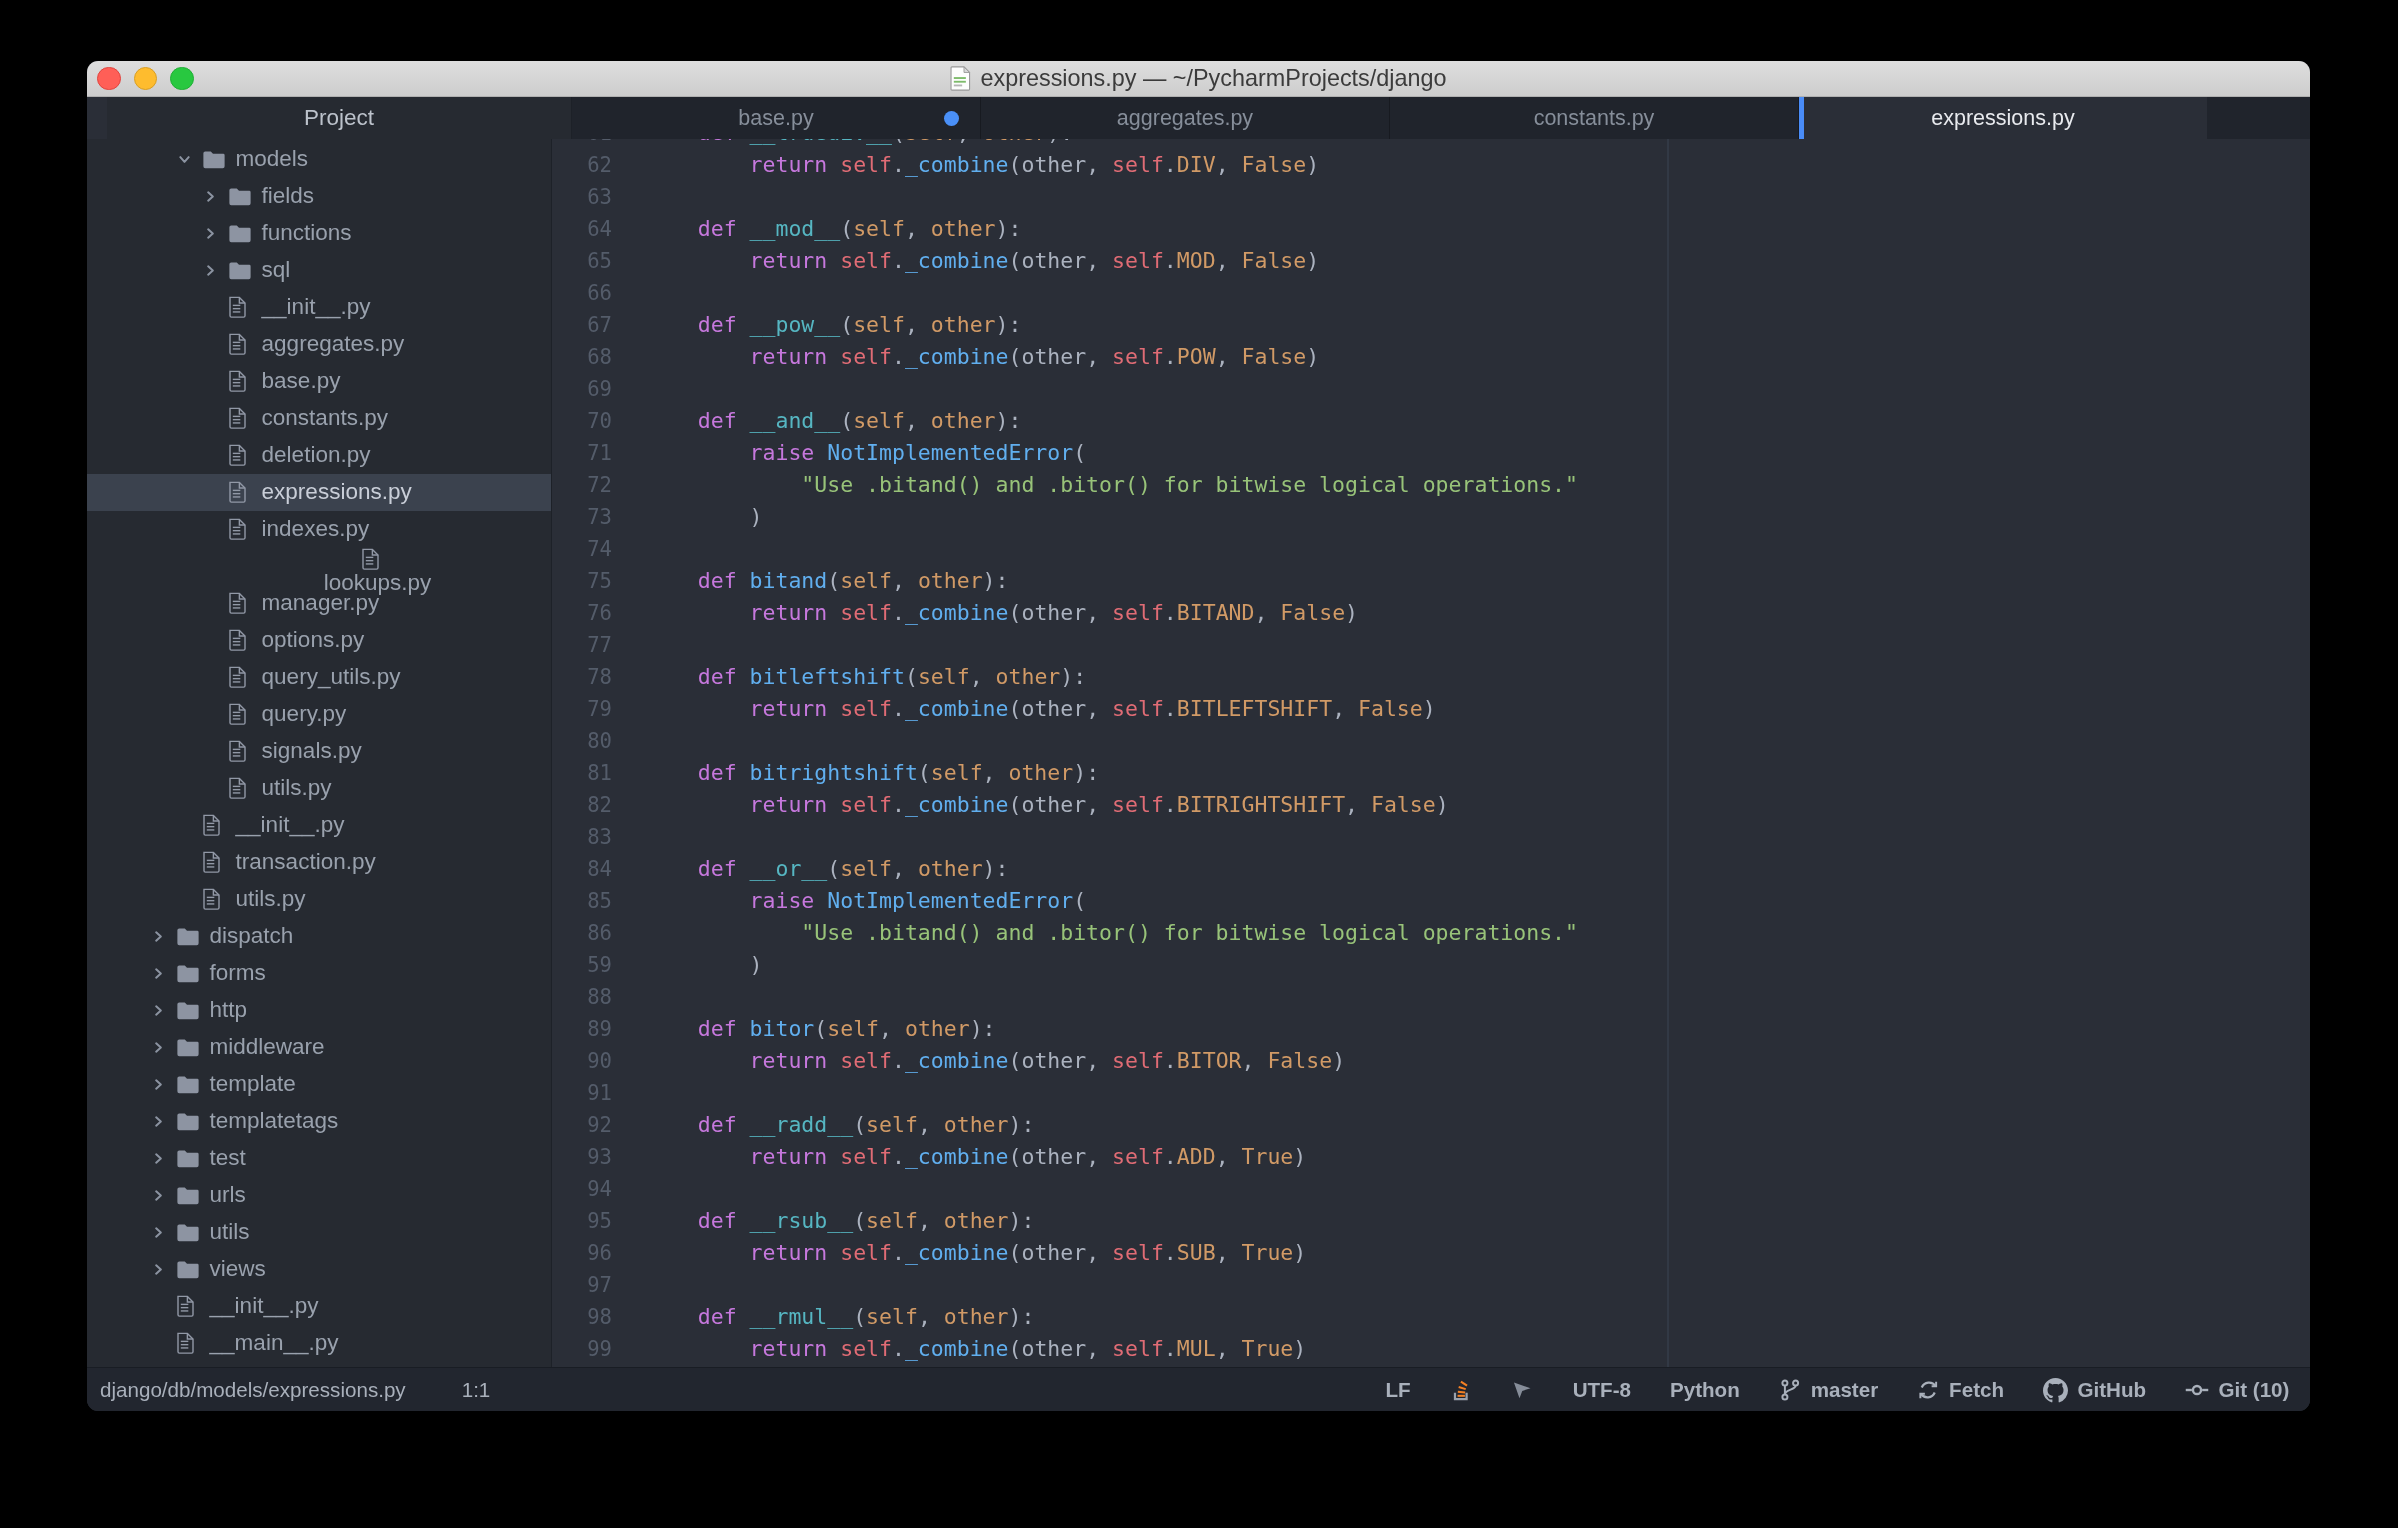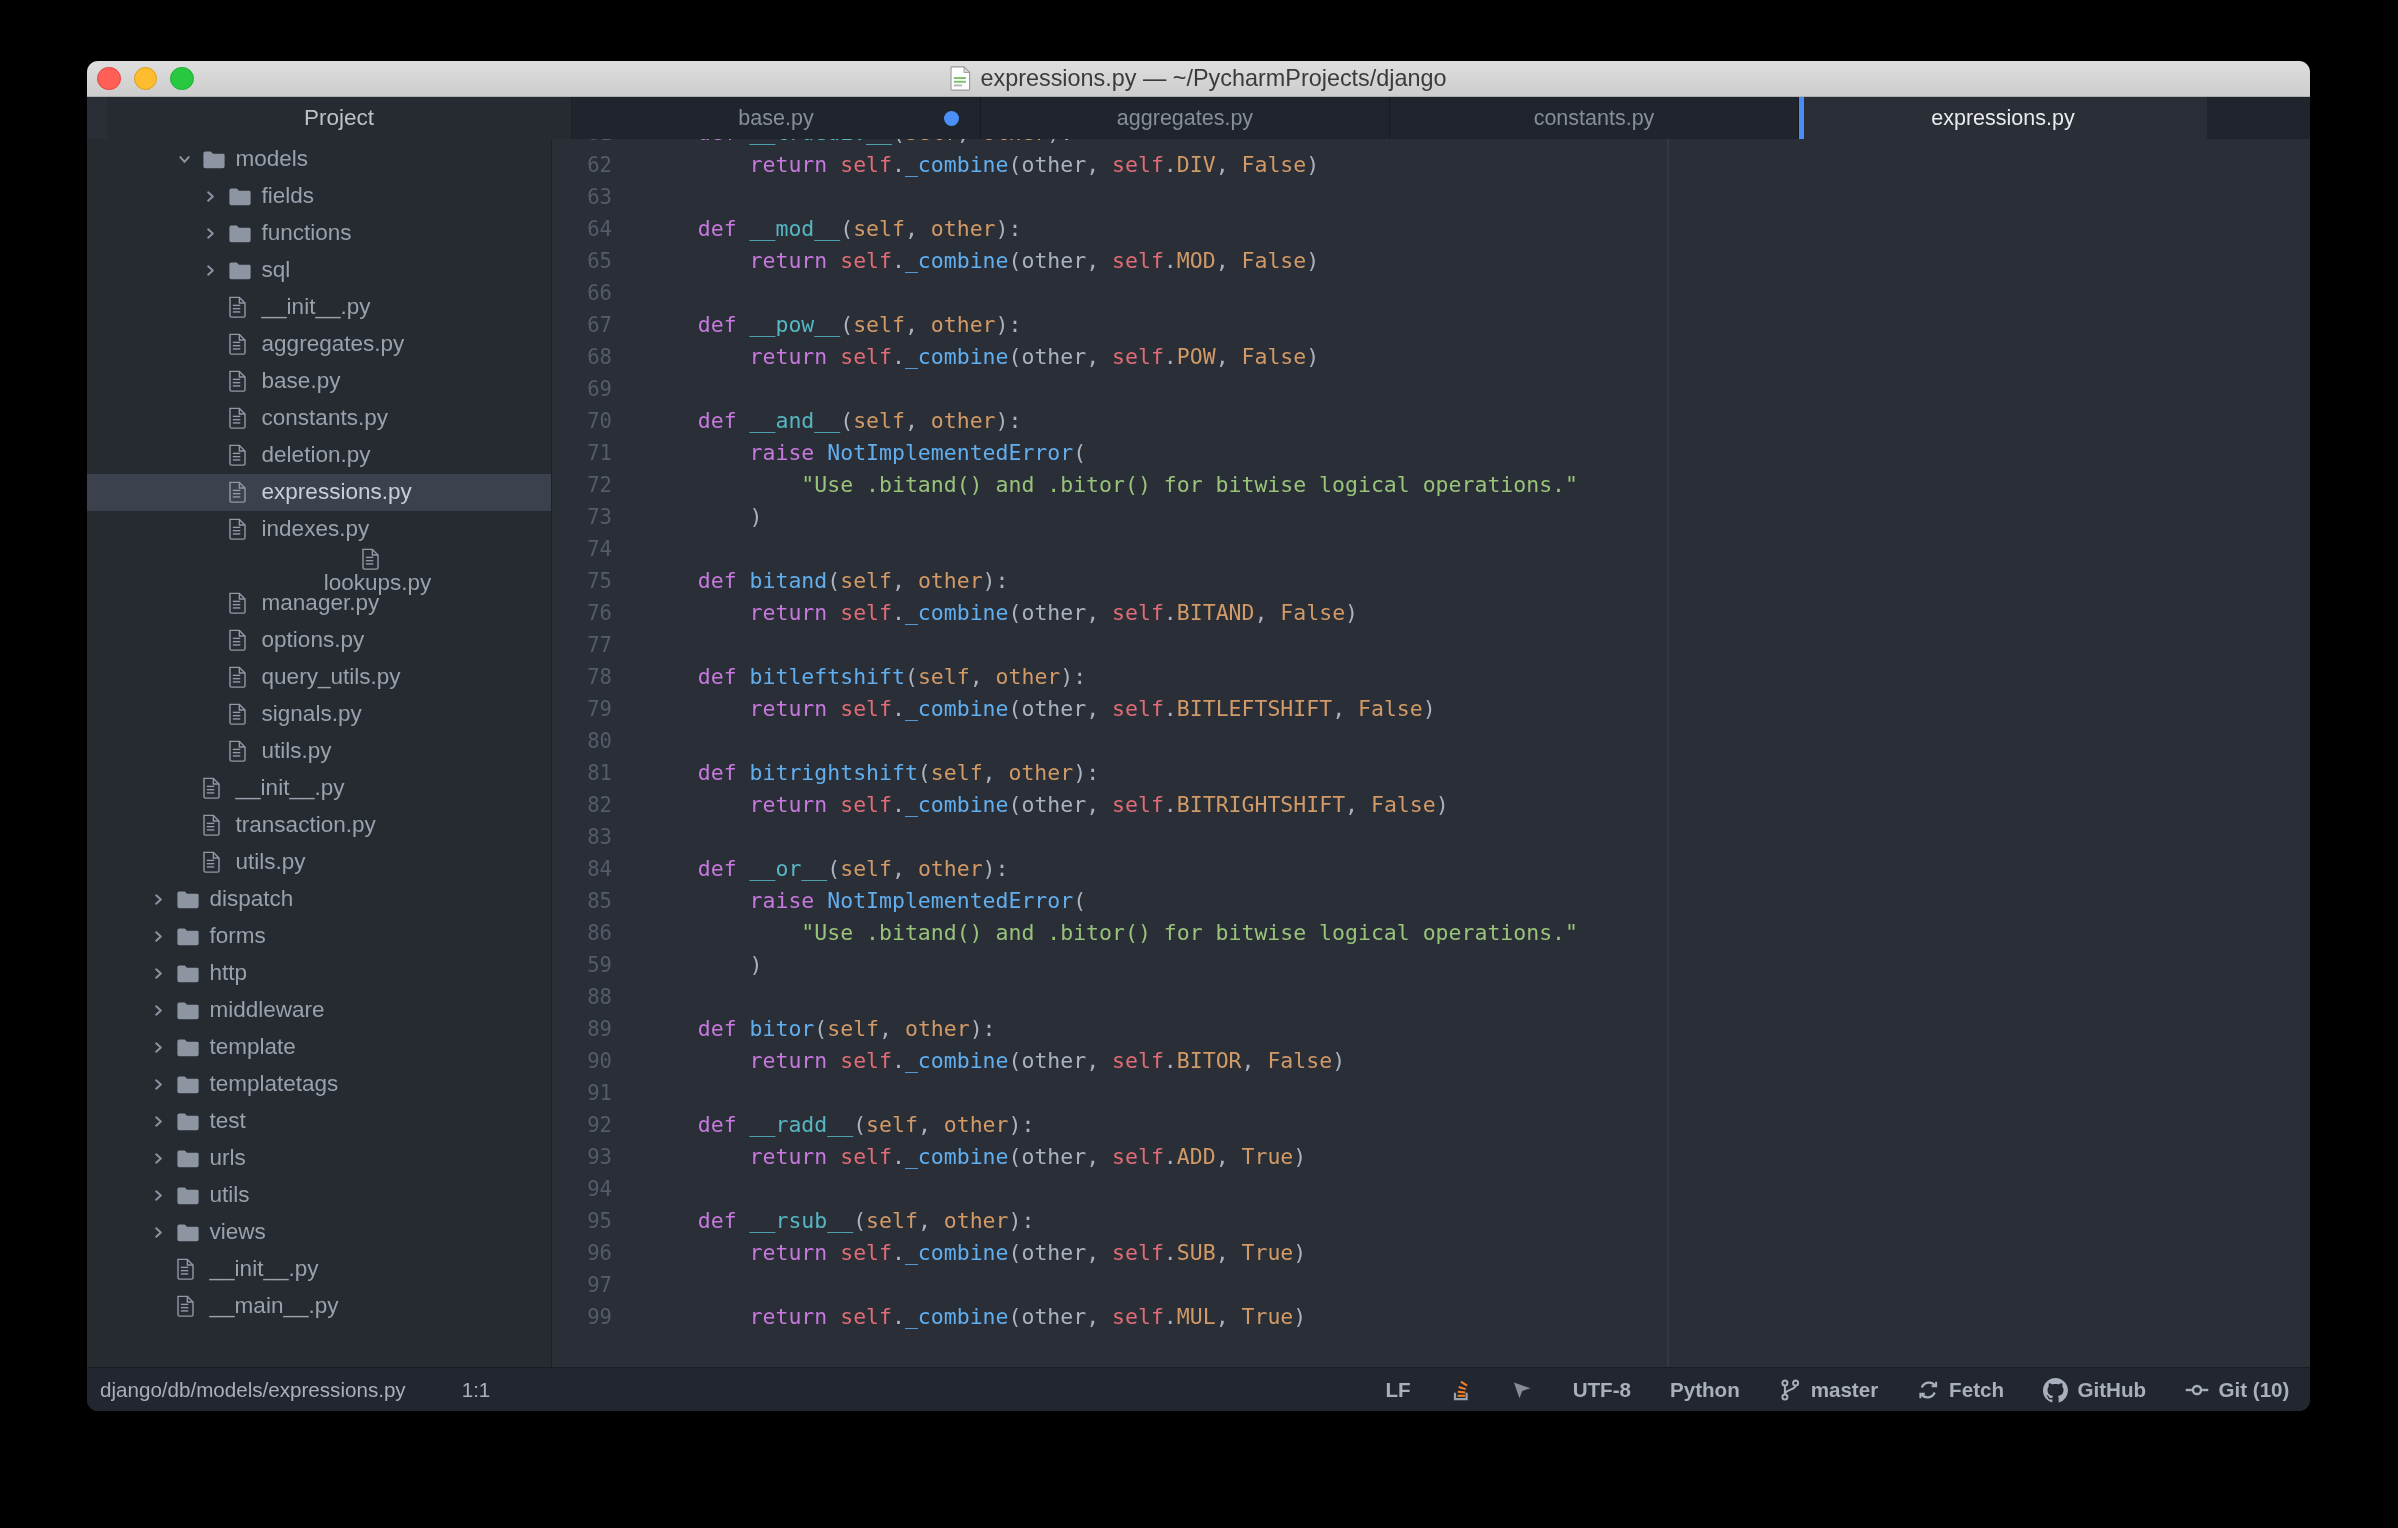--- a/index.html
+++ b/index.html
@@ -306,20 +306,33 @@
             <span class="spacer"></span>
             <span class="dicon">
               <svg width="19" height="22.5" viewBox="0 0 20 24" fill="none" stroke="#9198a6" stroke-width="1.5">
                 <path d="M2 1.5h10l6 6V21a1.5 1.5 0 0 1-1.5 1.5h-13A1.5 1.5 0 0 1 2 21z"></path>
                 <path d="M12 1.5v6h6"></path>
                 <line x1="5" y1="10" x2="13" y2="10"></line>
                 <line x1="5" y1="13.5" x2="13" y2="13.5"></line>
                 <line x1="5" y1="17" x2="13" y2="17"></line>
               </svg>
             </span>
+            <span class="tlabel">query.py</span>
+          </div>
+          <div class="trow" style="padding-left: 117px;">
+            <span class="spacer"></span>
+            <span class="dicon">
+              <svg width="19" height="22.5" viewBox="0 0 20 24" fill="none" stroke="#9198a6" stroke-width="1.5">
+                <path d="M2 1.5h10l6 6V21a1.5 1.5 0 0 1-1.5 1.5h-13A1.5 1.5 0 0 1 2 21z"></path>
+                <path d="M12 1.5v6h6"></path>
+                <line x1="5" y1="10" x2="13" y2="10"></line>
+                <line x1="5" y1="13.5" x2="13" y2="13.5"></line>
+                <line x1="5" y1="17" x2="13" y2="17"></line>
+              </svg>
+            </span>
             <span class="tlabel">signals.py</span>
           </div>
           <div class="trow" style="padding-left: 117px;">
             <span class="spacer"></span>
             <span class="dicon">
               <svg width="19" height="22.5" viewBox="0 0 20 24" fill="none" stroke="#9198a6" stroke-width="1.5">
                 <path d="M2 1.5h10l6 6V21a1.5 1.5 0 0 1-1.5 1.5h-13A1.5 1.5 0 0 1 2 21z"></path>
                 <path d="M12 1.5v6h6"></path>
                 <line x1="5" y1="10" x2="13" y2="10"></line>
                 <line x1="5" y1="13.5" x2="13" y2="13.5"></line>
@@ -557,20 +570,21 @@
             <div class="cl"><span class="ln">88</span><span class="lc"></span></div>
             <div class="cl"><span class="ln">89</span><span class="lc"><span class="tk-w">    </span><span class="tk-k">def</span><span class="tk-w"> </span><span class="tk-f">bitor</span><span class="tk-w">(</span><span class="tk-p">self</span><span class="tk-w">, </span><span class="tk-p">other</span><span class="tk-w">):</span></span></div>
             <div class="cl"><span class="ln">90</span><span class="lc"><span class="tk-w">        </span><span class="tk-k">return</span><span class="tk-w"> </span><span class="tk-s">self</span><span class="tk-w">.</span><span class="tk-f">_combine</span><span class="tk-w">(</span><span class="tk-w">other</span><span class="tk-w">, </span><span class="tk-s">self</span><span class="tk-w">.</span><span class="tk-c">BITOR</span><span class="tk-w">, </span><span class="tk-c">False</span><span class="tk-w">)</span></span></div>
             <div class="cl"><span class="ln">91</span><span class="lc"></span></div>
             <div class="cl"><span class="ln">92</span><span class="lc"><span class="tk-w">    </span><span class="tk-k">def</span><span class="tk-w"> </span><span class="tk-d">__radd__</span><span class="tk-w">(</span><span class="tk-p">self</span><span class="tk-w">, </span><span class="tk-p">other</span><span class="tk-w">):</span></span></div>
             <div class="cl"><span class="ln">93</span><span class="lc"><span class="tk-w">        </span><span class="tk-k">return</span><span class="tk-w"> </span><span class="tk-s">self</span><span class="tk-w">.</span><span class="tk-f">_combine</span><span class="tk-w">(</span><span class="tk-w">other</span><span class="tk-w">, </span><span class="tk-s">self</span><span class="tk-w">.</span><span class="tk-c">ADD</span><span class="tk-w">, </span><span class="tk-c">True</span><span class="tk-w">)</span></span></div>
             <div class="cl"><span class="ln">94</span><span class="lc"></span></div>
             <div class="cl"><span class="ln">95</span><span class="lc"><span class="tk-w">    </span><span class="tk-k">def</span><span class="tk-w"> </span><span class="tk-d">__rsub__</span><span class="tk-w">(</span><span class="tk-p">self</span><span class="tk-w">, </span><span class="tk-p">other</span><span class="tk-w">):</span></span></div>
             <div class="cl"><span class="ln">96</span><span class="lc"><span class="tk-w">        </span><span class="tk-k">return</span><span class="tk-w"> </span><span class="tk-s">self</span><span class="tk-w">.</span><span class="tk-f">_combine</span><span class="tk-w">(</span><span class="tk-w">other</span><span class="tk-w">, </span><span class="tk-s">self</span><span class="tk-w">.</span><span class="tk-c">SUB</span><span class="tk-w">, </span><span class="tk-c">True</span><span class="tk-w">)</span></span></div>
             <div class="cl"><span class="ln">97</span><span class="lc"></span></div>
+            <div class="cl"><span class="ln">98</span><span class="lc"><span class="tk-w">    </span><span class="tk-k">def</span><span class="tk-w"> </span><span class="tk-d">__rmul__</span><span class="tk-w">(</span><span class="tk-p">self</span><span class="tk-w">, </span><span class="tk-p">other</span><span class="tk-w">):</span></span></div>
             <div class="cl"><span class="ln">99</span><span class="lc"><span class="tk-w">        </span><span class="tk-k">return</span><span class="tk-w"> </span><span class="tk-s">self</span><span class="tk-w">.</span><span class="tk-f">_combine</span><span class="tk-w">(</span><span class="tk-w">other</span><span class="tk-w">, </span><span class="tk-s">self</span><span class="tk-w">.</span><span class="tk-c">MUL</span><span class="tk-w">, </span><span class="tk-c">True</span><span class="tk-w">)</span></span></div>
           </div>
       </div>
     </div>
 
     <div class="statusbar">
       <div class="sb-left">
         <span>django/db/models/expressions.py</span>
         <span>1:1</span>
       </div>

